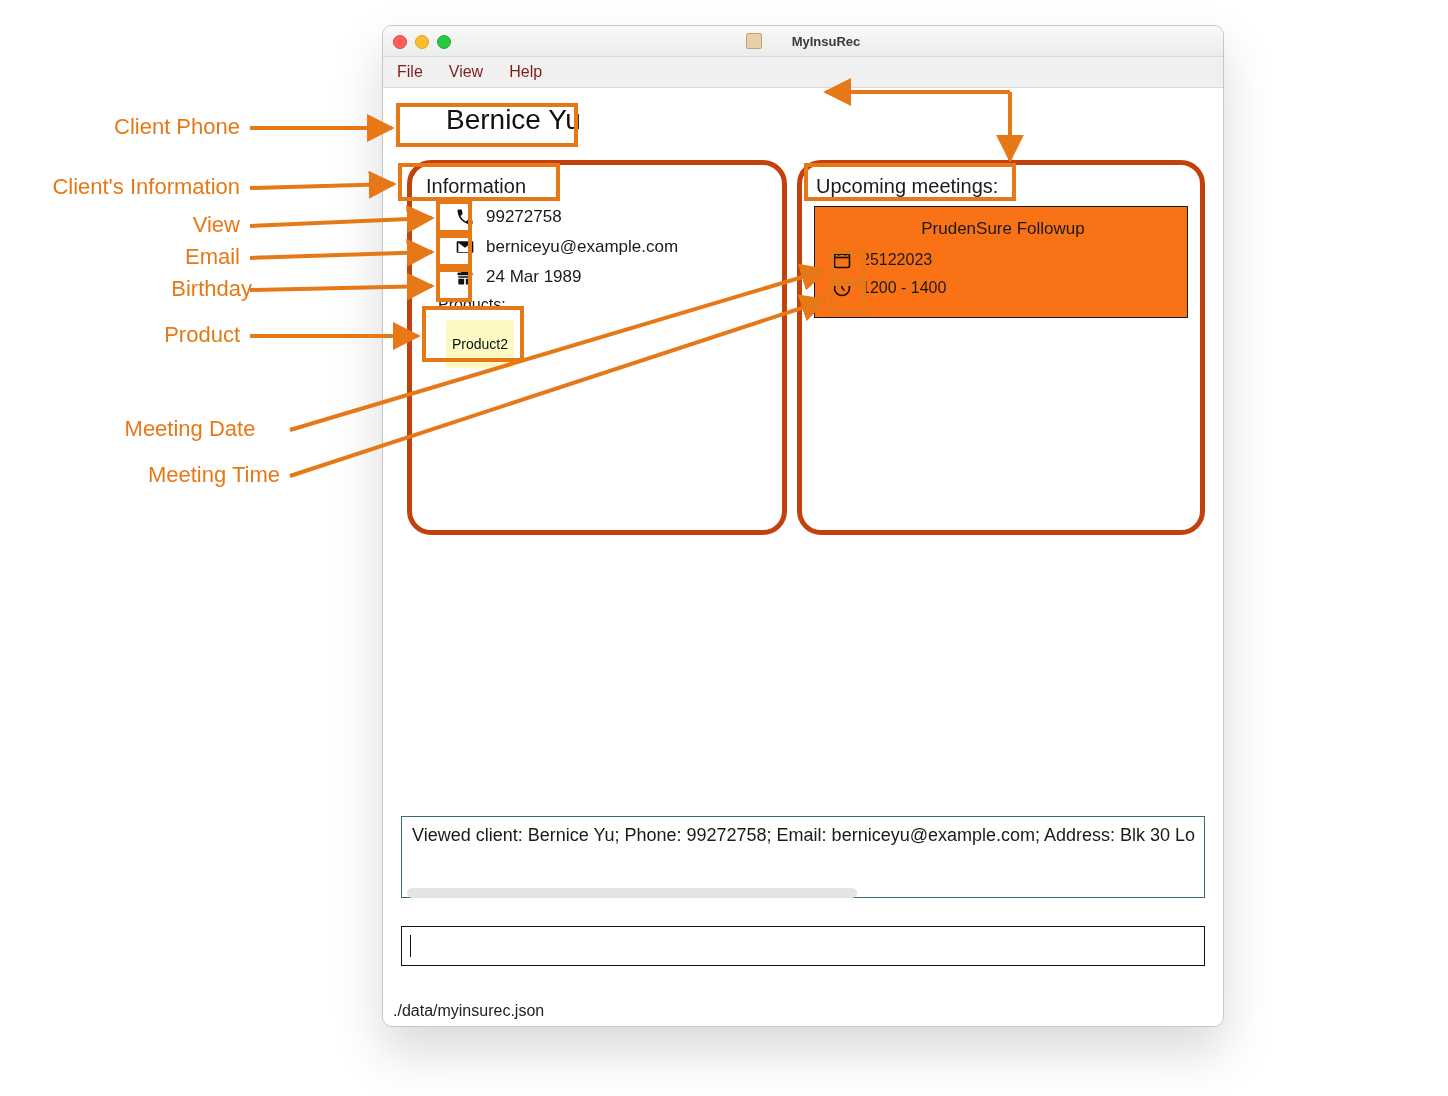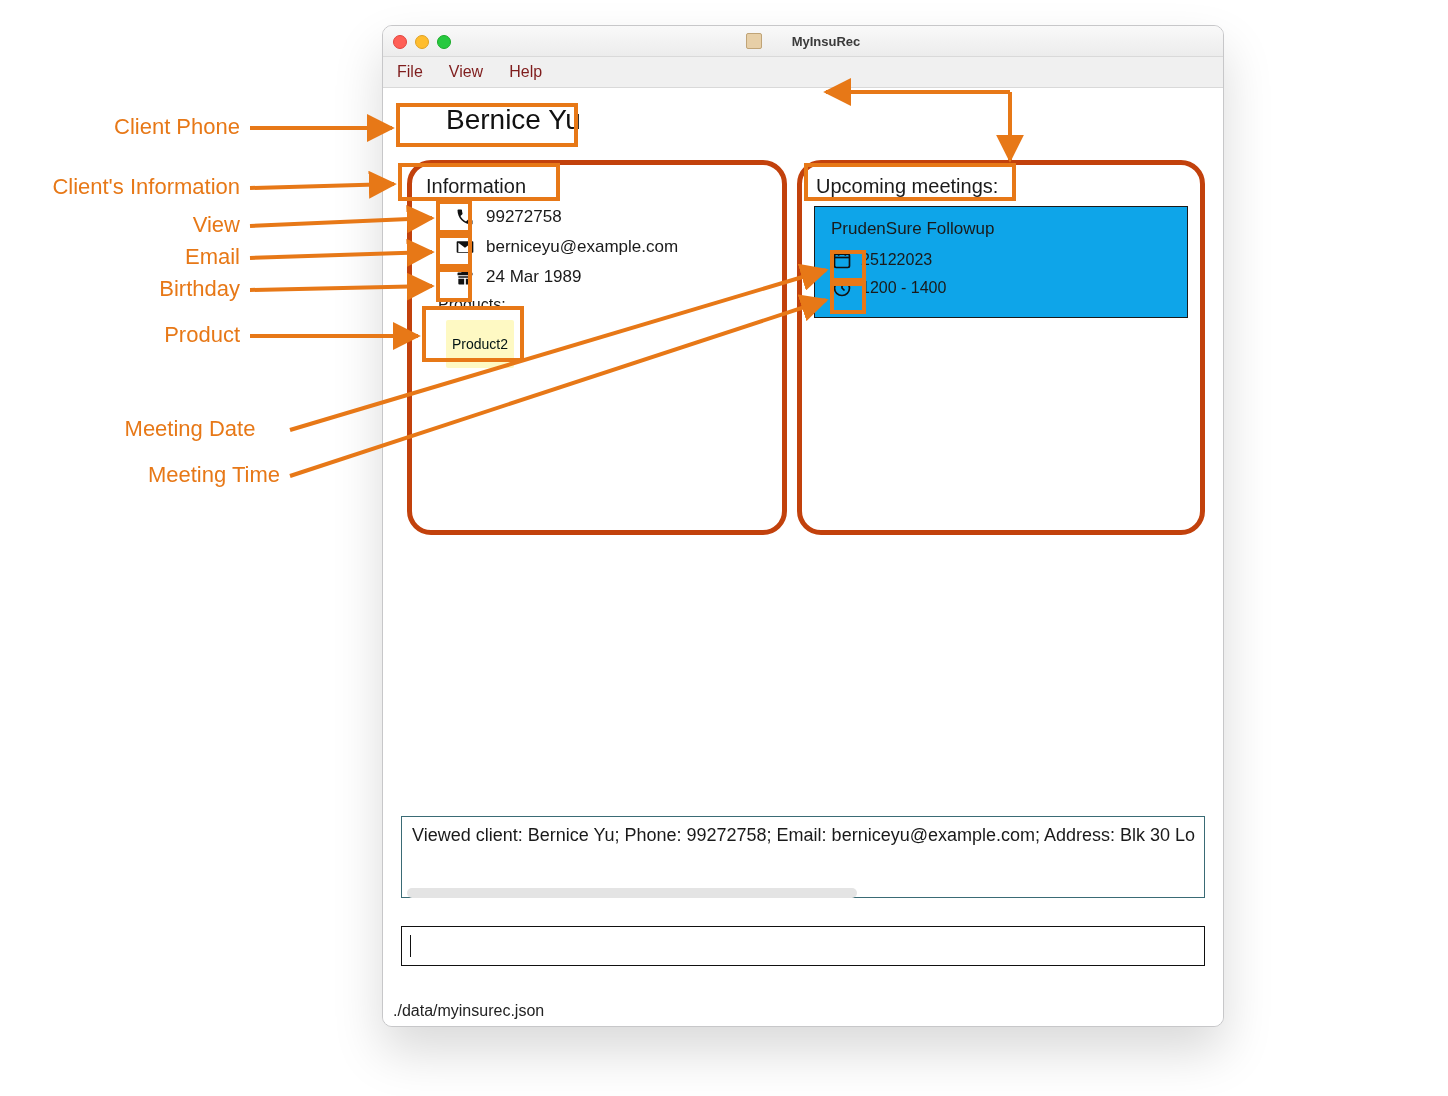--- a/index.html
+++ b/index.html
@@ -114,22 +114,23 @@
   margin-top:6px;
   background:#fef9c3;
   color:#021414;
   font-size:14px;
   padding:16px 6px;
   border-radius:2px;
 }
 .meeting-card {
   margin: 6px 12px;
   border:1px solid #1a1a1a;
-  background:#0ea5e9;
+  background:#f97316;
   padding: 8px 12px 12px 12px;
+  text-align: center;
 }
 .meeting-title { font-size:17px; margin:4px 0 10px 4px; }
 .meeting-row { display:flex; align-items:center; gap:8px; font-size:16px; margin-left:4px; margin-bottom:6px; }
 
 .log-box {
   position:absolute;
   left: 18px;
   right: 18px;
   top: 728px;
   height: 64px;
@@ -194,21 +195,21 @@
 </style>
 </head>
 <body>
 
 <div class="stage">
 
   <div class="annot" style="left:60px;  top:114px; width:180px;">Client Phone</div>
   <div class="annot" style="left:0px;   top:174px; width:240px;">Client's Information</div>
   <div class="annot" style="left:140px; top:212px; width:100px;">View</div>
   <div class="annot" style="left:140px; top:244px; width:100px;">Email</div>
-  <div class="annot" style="left:140px; top:276px; width:100px;">Birthday</div>
+  <div class="annot" style="left:152px; top:276px; width:100px;">Birthday</div>
   <div class="annot" style="left:130px; top:322px; width:110px;">Product</div>
   <div class="annot" style="left:100px; top:416px; width:180px;text-align:center;">Meeting Date</div>
   <div class="annot" style="left:100px; top:462px; width:180px;">Meeting Time</div>
 
   <div class="annot" style="left:560px; top:78px; width:260px; text-align:center;">Client's Meeting</div>
 
   <div class="window">
     <div class="titlebar">
       <div class="traffic">
         <span class="tl-red"></span>

